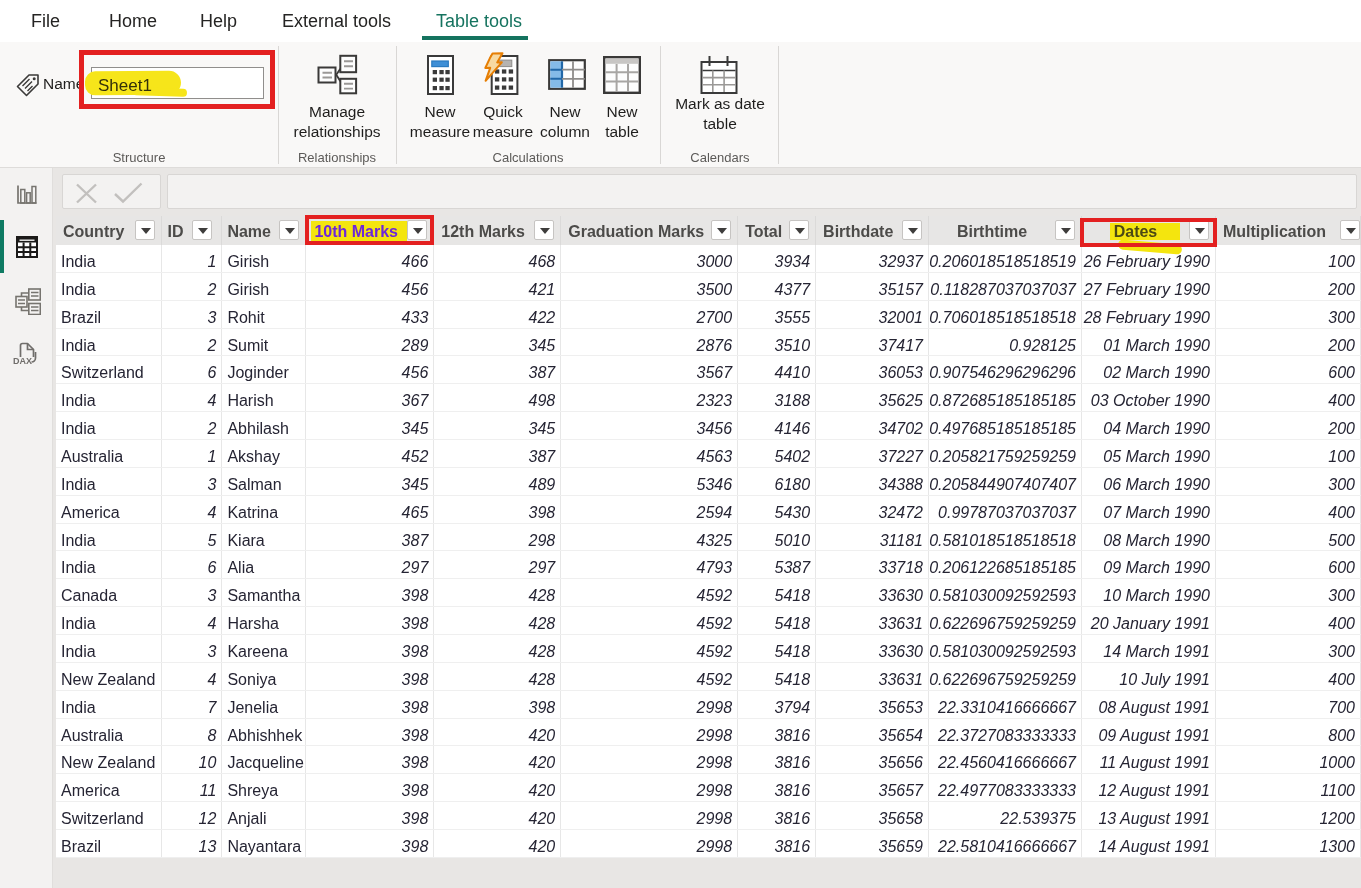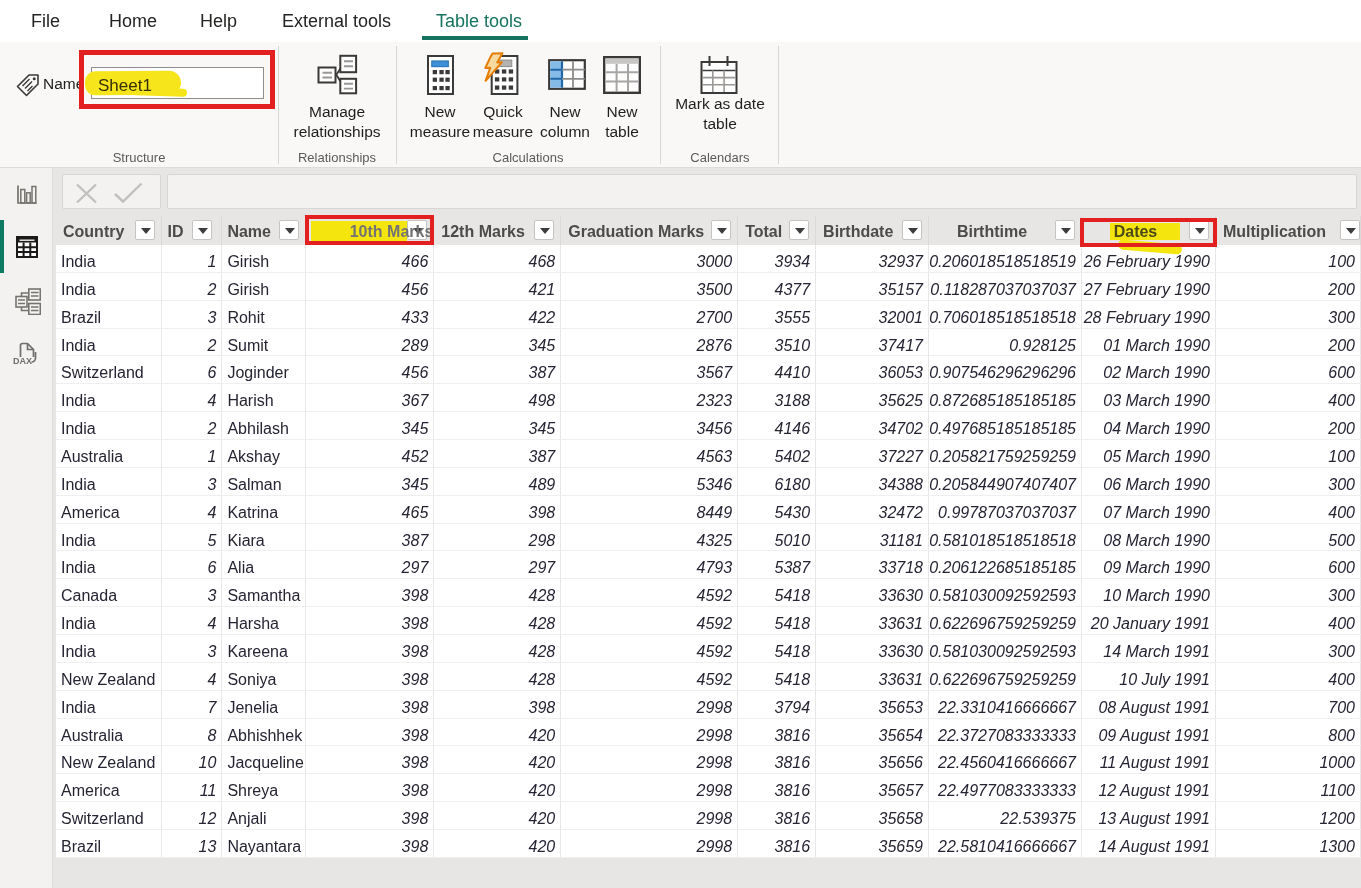--- a/index.html
+++ b/index.html
@@ -228,21 +228,21 @@
       <col style="width:113px">
       <col style="width:153px">
       <col style="width:134px">
       <col style="width:145px">
   </colgroup>
   <thead>
     <tr>
       <th class="l"><span class="htxt">Country</span><span class="fb"></span></th>
       <th class="l" style="padding-left:5px;"><span class="htxt">ID</span><span class="fb" style="right:9px;"></span></th>
       <th class="l" style="padding-left:5px;"><span class="htxt">Name</span><span class="fb"></span></th>
-      <th class="l" style="color:#737373;text-align:right;"><div class="hilite" style="left:5px; top:5px; width:96px; height:20px;"></div><div class="hilite" style="left:27px; top:22px; width:74px; height:6px; border-radius:3px; transform:rotate(1.5deg);"></div><span class="htxt" style="padding-left:1px;">10th Marks</span><span class="fb"></span></th>
+      <th class="l" style="color:#6d28d9;"><div class="hilite" style="left:5px; top:5px; width:96px; height:20px;"></div><div class="hilite" style="left:27px; top:22px; width:74px; height:6px; border-radius:3px; transform:rotate(1.5deg);"></div><span class="htxt" style="padding-left:1px;">10th Marks</span><span class="fb"></span></th>
       <th class="l"><span class="htxt">12th Marks</span><span class="fb"></span></th>
       <th class="l"><span class="htxt">Graduation Marks</span><span class="fb"></span></th>
       <th class="l"><span class="htxt">Total</span><span class="fb"></span></th>
       <th class="l"><span class="htxt">Birthdate</span><span class="fb"></span></th>
       <th class="c" style="padding-right:26px;"><span class="htxt">Birthtime</span><span class="fb"></span></th>
       <th class="c" style="color:#4b4914; padding-right:26px;"><div class="hilite" style="left:28px; top:7px; width:70px; height:17px;"></div><div class="hilite" style="left:36px; top:26px; width:64px; height:10px; border-radius:5px; transform:rotate(5deg);"></div><span class="htxt">Dates</span><span class="fb"></span></th>
       <th class="l"><span class="htxt">Multiplication</span><span class="fb" style="right:0px;"></span></th>
     </tr>
   </thead>
   <tbody>
@@ -314,21 +314,21 @@
 <tr class="sh">
         <td class="t">India</td>
         <td class="n">4</td>
         <td class="t">Harish</td>
         <td class="n">367</td>
         <td class="n">498</td>
         <td class="n">2323</td>
         <td class="n">3188</td>
         <td class="n">35625</td>
         <td class="n">0.872685185185185</td>
-        <td class="n">03 March 1990</td>
+        <td class="n">03 October 1990</td>
         <td class="n">400</td>
       </tr>
 <tr>
         <td class="t">India</td>
         <td class="n">2</td>
         <td class="t">Abhilash</td>
         <td class="n">345</td>
         <td class="n">345</td>
         <td class="n">3456</td>
         <td class="n">4146</td>
@@ -362,21 +362,21 @@
         <td class="n">0.205844907407407</td>
         <td class="n">06 March 1990</td>
         <td class="n">300</td>
       </tr>
 <tr>
         <td class="t">America</td>
         <td class="n">4</td>
         <td class="t">Katrina</td>
         <td class="n">465</td>
         <td class="n">398</td>
-        <td class="n">8449</td>
+        <td class="n">2594</td>
         <td class="n">5430</td>
         <td class="n">32472</td>
         <td class="n">0.99787037037037</td>
         <td class="n">07 March 1990</td>
         <td class="n">400</td>
       </tr>
 <tr>
         <td class="t">India</td>
         <td class="n">5</td>
         <td class="t">Kiara</td>

